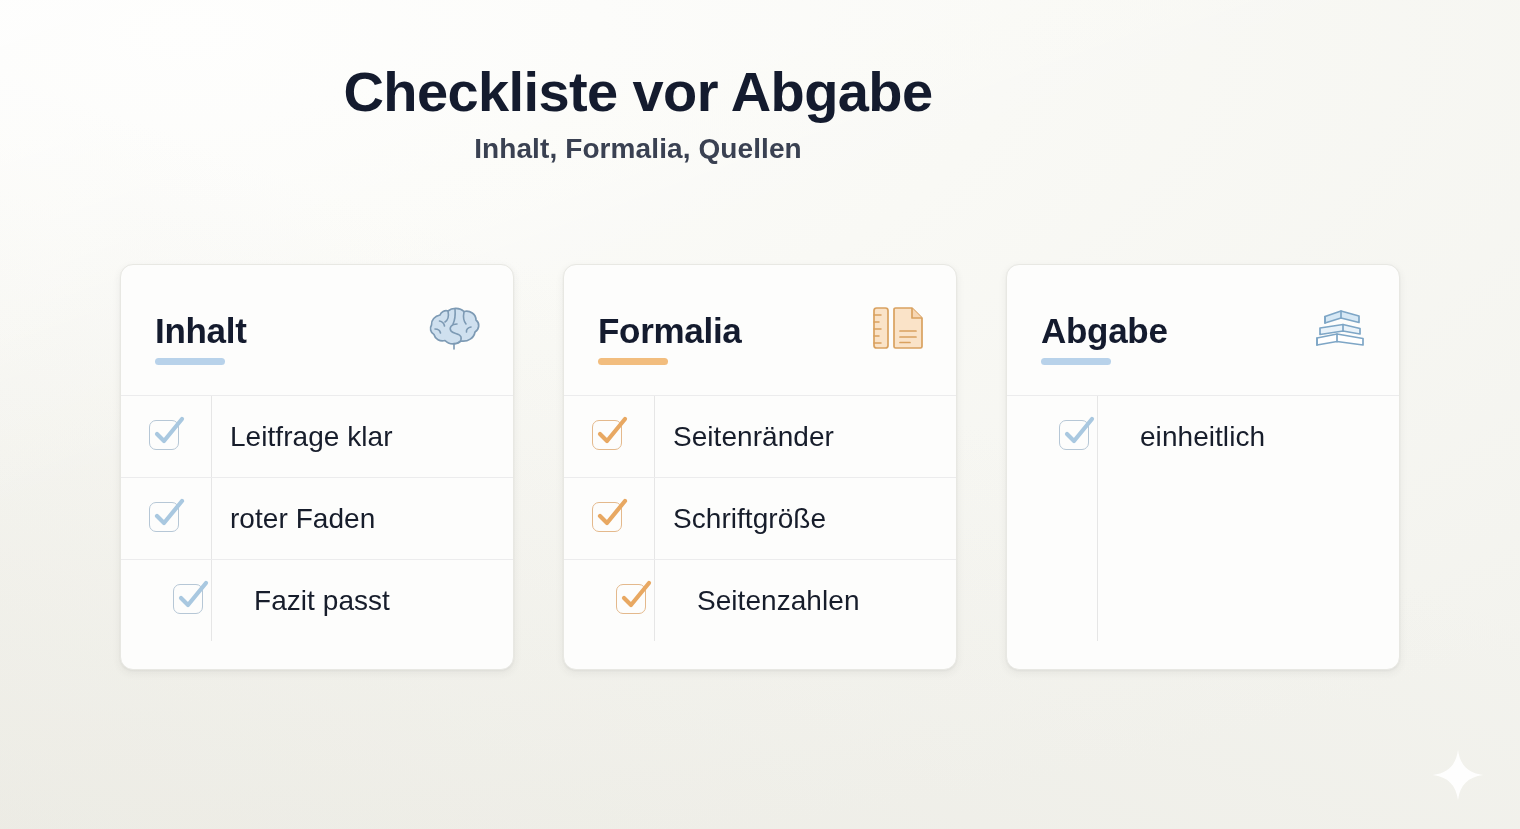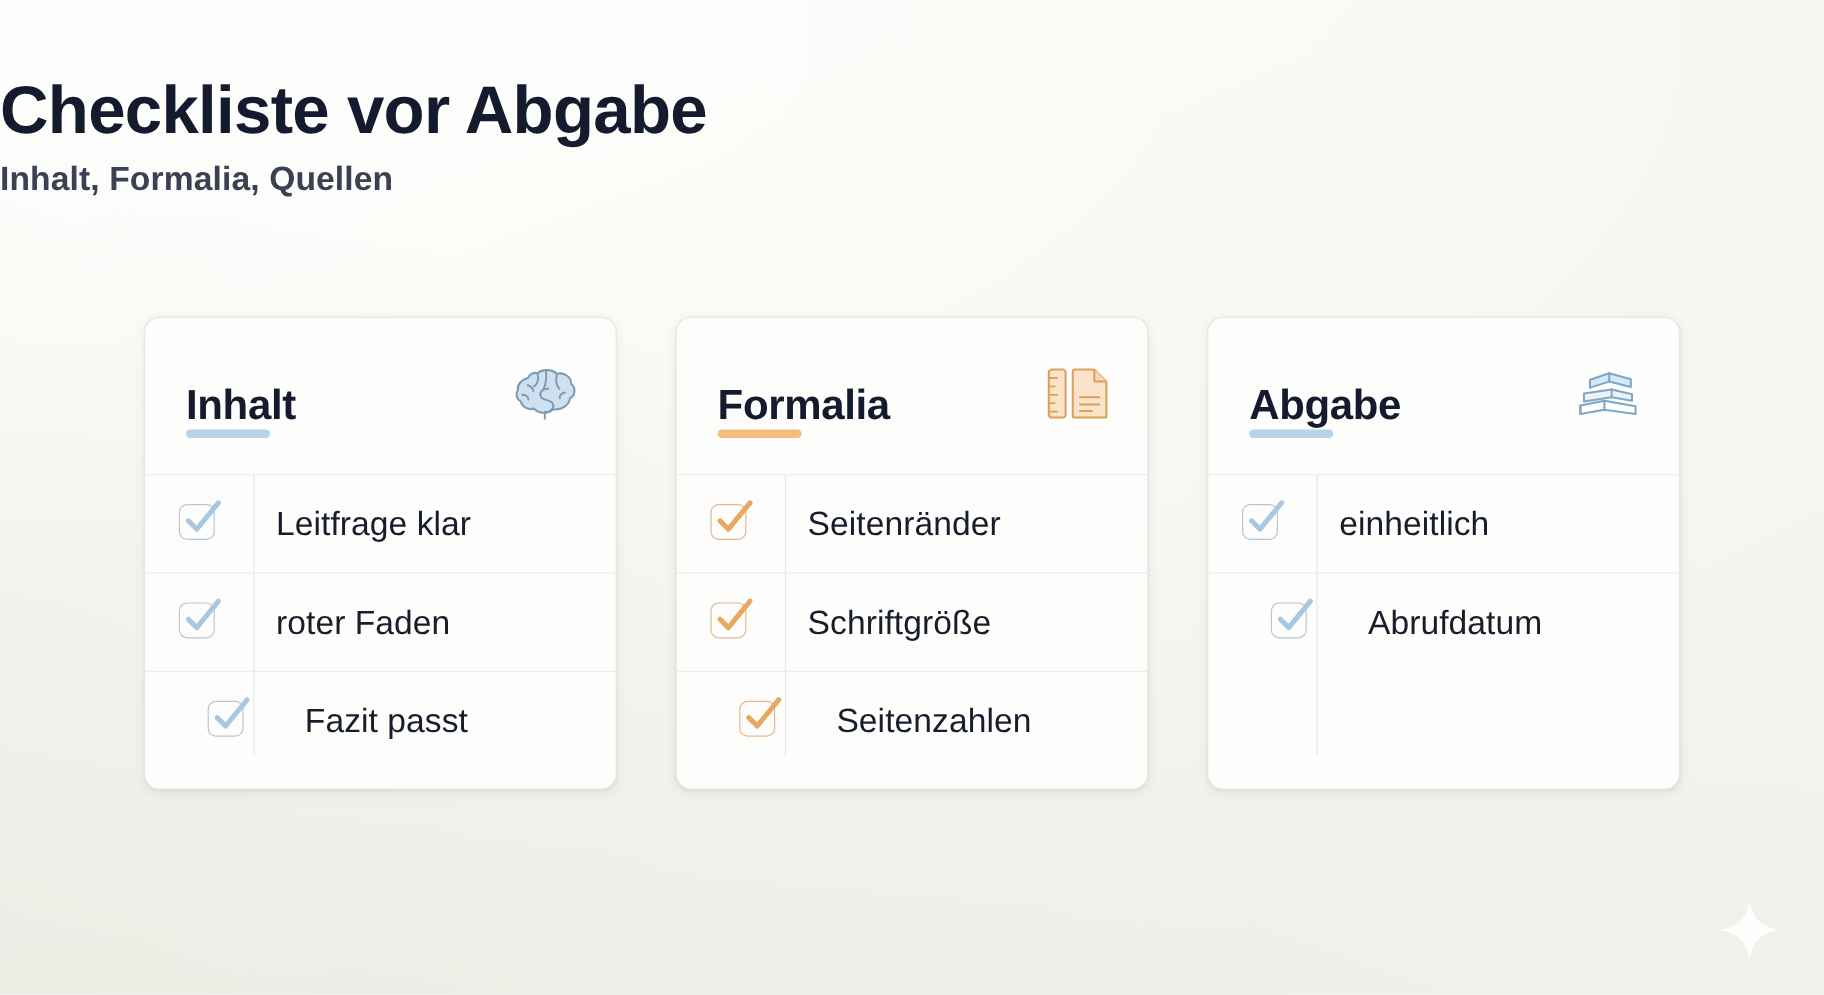--- a/index.html
+++ b/index.html
@@ -29,21 +29,21 @@
       linear-gradient(20deg, rgba(226,224,214,0.40) 0%, rgba(255,255,255,0) 55%);
     pointer-events: none;
   }
 
   
   .header {
     position: absolute;
     top: 62px;
     left: 0;
     width: 1276px;
-    text-align: left;
+    text-align: center;
     z-index: 3;
   }
   .page-title {
     margin: 0;
     font-size: 56px;
     font-weight: bold;
     letter-spacing: -0.6px;
     color: #141b2e;
     line-height: 1.08;
   }
@@ -77,21 +77,21 @@
   }
   .card-head {
     height: 131px;
     box-sizing: border-box;
     padding: 38px 30px 0 34px;
     position: relative;
     border-bottom: 1px solid #ececed;
   }
   .card-head-row {
     display: flex;
-    align-items: flex-end;
+    align-items: center;
     justify-content: space-between;
   }
   .card-title {
     font-size: 35px;
     font-weight: bold;
     color: #141b2e;
     letter-spacing: -0.3px;
     line-height: 1;
     margin-top: 2px;
   }
@@ -110,21 +110,21 @@
     width: 70px;
     height: 7px;
     border-radius: 4px;
   }
   .accent-blue  { background: #b8d2ea; }
   .accent-amber { background: #f2bd7e; }
 
   .card-rows {
     position: relative;
     flex: 1 1 auto;
-    padding-bottom: 16px;
+    padding-bottom: 28px;
   }
   .row {
     display: flex;
     align-items: center;
     height: 81px;
     border-bottom: 1px solid #ececed;
     position: relative;
   }
   .row:last-of-type { border-bottom: none; margin-left: 24px; }
   .row-check {
@@ -366,31 +366,20 @@
             <span class="cbox">
               <span class="box"></span>
               <svg width="34" height="34" viewBox="0 0 34 34">
                 <path d="M6 18 L13 25 L31 3" fill="none" stroke="#a9c8e0" stroke-width="4.2" stroke-linecap="round" stroke-linejoin="round"></path>
               </svg>
             </span>
           </div>
           <div class="row-label">einheitlich</div>
         </div>
 
-        <div class="row">
-          <div class="row-check">
-            <span class="cbox">
-              <span class="box"></span>
-              <svg width="34" height="34" viewBox="0 0 34 34">
-                <path d="M6 18 L13 25 L31 3" fill="none" stroke="#a9c8e0" stroke-width="4.2" stroke-linecap="round" stroke-linejoin="round"></path>
-              </svg>
-            </span>
-          </div>
-          <div class="row-label">Abrufdatum</div>
-        </div>
       </div>
     </div>
 
   </div>
 
   <div class="sparkle">
     <svg width="56" height="56" viewBox="0 0 56 56">
       <path d="M28 3 C30 18 38 26 53 28 C38 30 30 38 28 53 C26 38 18 30 3 28 C18 26 26 18 28 3 Z" fill="#ffffff"></path>
     </svg>
   </div>

